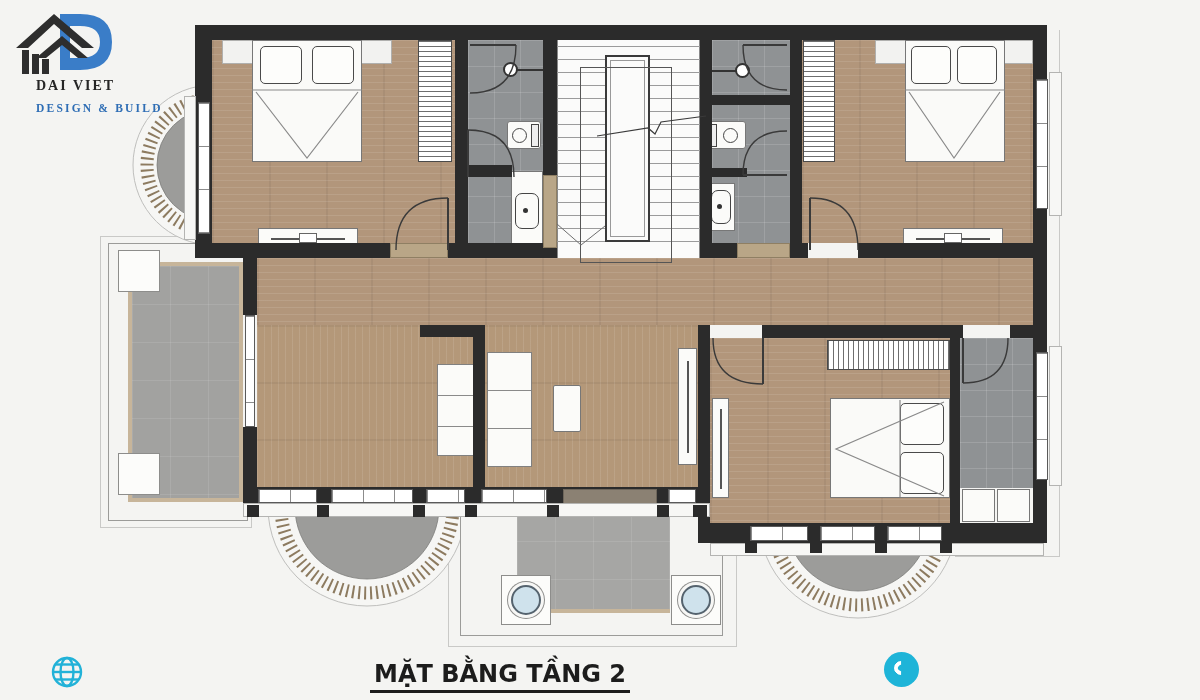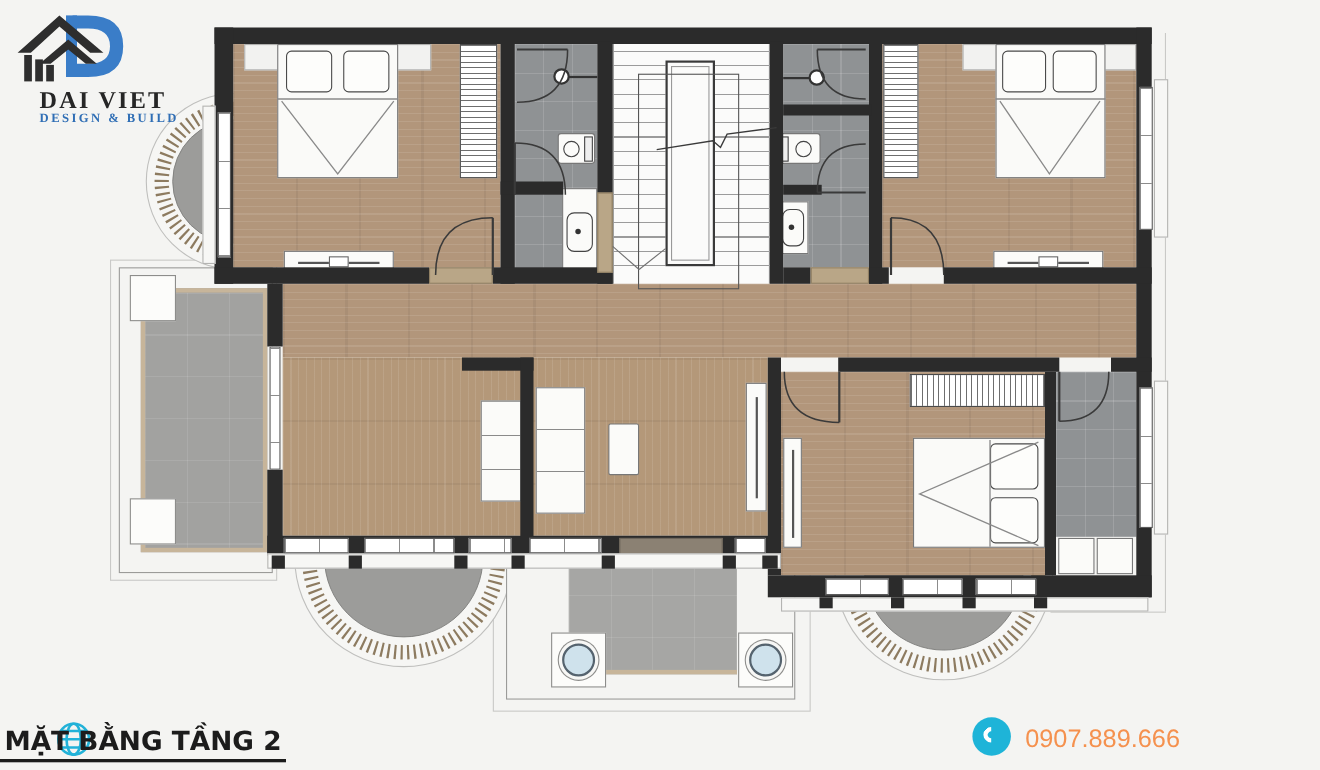--- a/index.html
+++ b/index.html
@@ -47,27 +47,27 @@
   .hatchh{position:absolute;background-color:#fff;border:1px solid #4a4a4a;
     background-image:repeating-linear-gradient(to right,#6e6e6e 0 1px,rgba(0,0,0,0) 1px 5px);}
   .sofa{position:absolute;background:#fbfbf9;border:1px solid #808080;}
   .circ{position:absolute;border-radius:50%;}
   .pillar{position:absolute;background:#fcfcfa;border:1px solid #8d8d8b;}
   .cap{position:absolute;border-radius:50%;background:#cfe2ec;border:2px solid #55636e;
     box-shadow:0 0 0 3px #f7f7f5,0 0 0 4px #8d8d8b;}
 
   
   .brand-name{position:absolute;left:22px;top:72px;width:150px;
-    font-family:"Liberation Serif","DejaVu Serif",serif;font-size:22px;letter-spacing:2px;
+    font-family:"Liberation Serif","DejaVu Serif",serif;font-size:14px;letter-spacing:2px;
     color:#262626;font-weight:600;}
   .brand-tag{position:absolute;left:22px;top:96px;width:180px;
     font-family:"Liberation Serif","DejaVu Serif",serif;font-size:11.5px;letter-spacing:2.2px;
     color:#2f6eb5;font-weight:700;}
   .footer-url{position:absolute;left:96px;top:658px;font-size:22px;color:#f5914e;}
-  .footer-title{position:absolute;left:0;top:660px;width:1200px;text-align:left;
+  .footer-title{position:absolute;left:0;top:660px;width:1000px;text-align:center;
     font-family:"DejaVu Sans",sans-serif;font-weight:bold;font-size:24px;color:#1c1c1c;}
   .footer-title span{border-bottom:3px solid #1c1c1c;padding:0 4px 2px 4px;}
   .footer-phone{position:absolute;left:932px;top:658px;font-size:23px;color:#f5914e;}
   .phone-badge{position:absolute;left:884px;top:652px;width:35px;height:35px;border-radius:50%;
     background:#1eb4d8;}
   .phone-glyph{position:absolute;left:10px;top:9px;width:14px;height:14px;
     border:4px solid rgba(0,0,0,0);border-left:4px solid #fff;border-bottom:4px solid #fff;
     border-radius:50%;transform:rotate(45deg);}
 </style>
 </head>
@@ -302,15 +302,14 @@
       <line x1="5" y1="9.5" x2="29" y2="9.5"></line>
       <line x1="5" y1="24.5" x2="29" y2="24.5"></line>
     </g>
   </svg>
 
   <div class="footer-title"><span>MẶT BẰNG TẦNG 2</span></div>
 
   <div class="phone-badge">
     <div class="phone-glyph"></div>
   </div>
-  <div class="footer-phone">0907.889.666</div>
 
 </div>
 
 </body></html>

